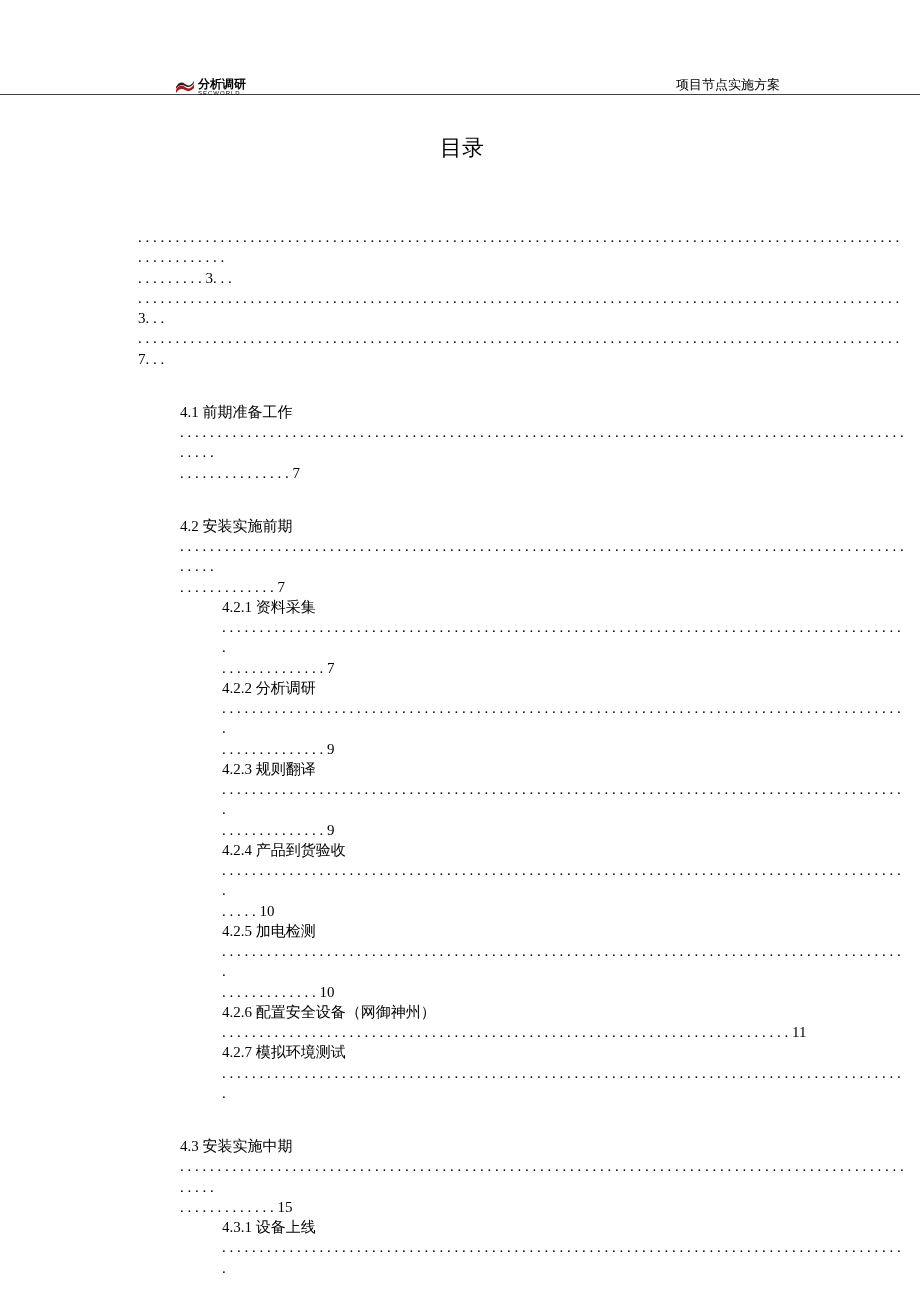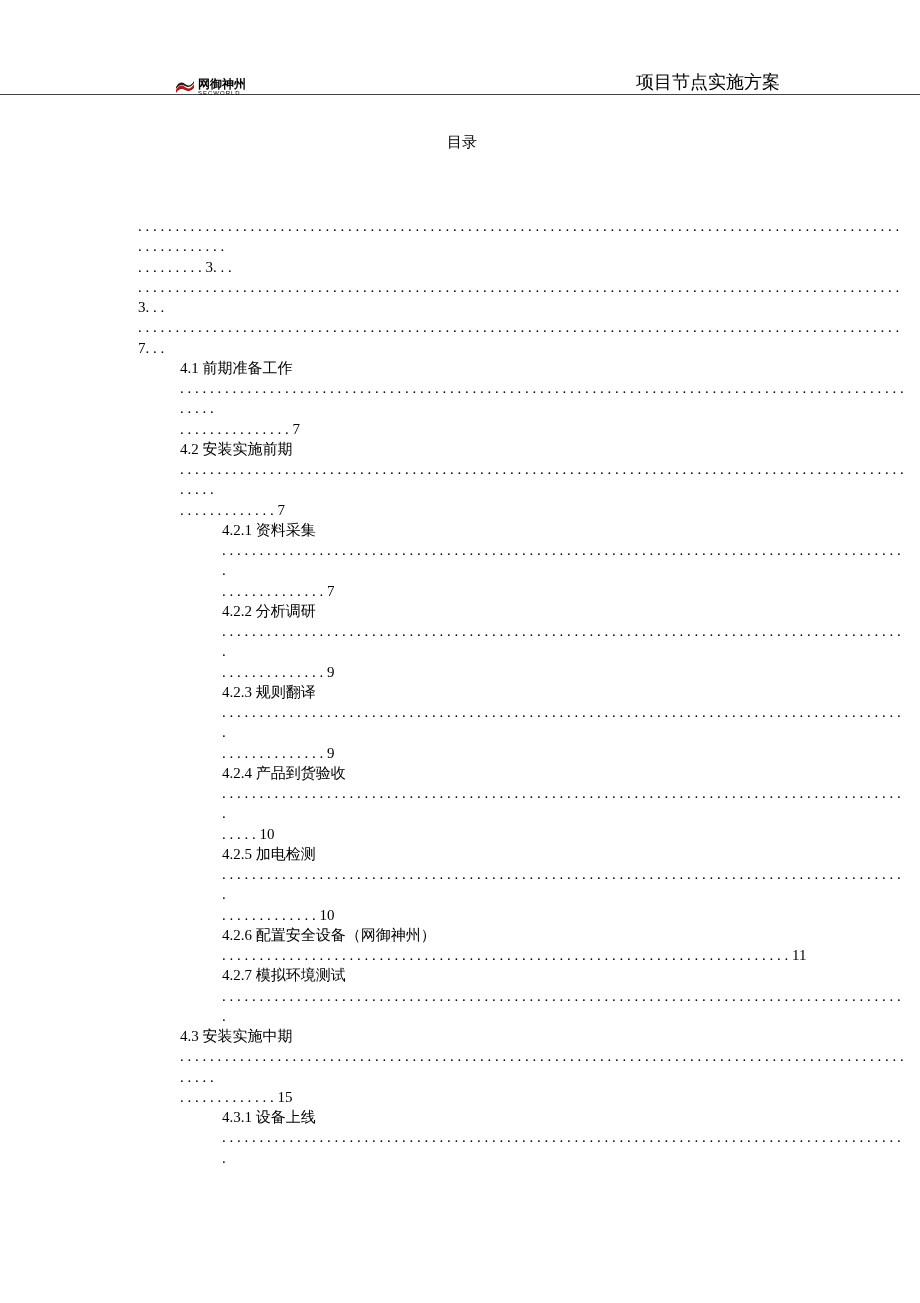--- a/index.html
+++ b/index.html
@@ -39,56 +39,56 @@
   }
   .logo-mark svg { display:block; }
   .logo-text {
     display: flex;
     flex-direction: column;
     line-height: 1;
   }
   .logo-cn { font-size: 12px; font-weight: bold; font-family: "SimHei","黑体",sans-serif;}
   .logo-en { font-size: 6px; letter-spacing: 1px; font-family: Arial, sans-serif;}
   .doc-title-hdr {
-    font-size: 18px;
+    font-size: 13px;
     font-family: Liberation Sans, sans-serif;
   }
   .toc-title {
     text-align: center;
-    font-size: 15px;
+    font-size: 22px;
     margin: 38px 0 64px 4px;
     font-family: "SimSun","宋体",serif;
   }
   .toc {
     padding: 0 16px 0 138px;
     font-size: 15px;
     line-height: 1.35;
   }
   .e { white-space: pre-wrap; word-break: break-all; }
-  .ind1 { padding-left: 42px; }
+  .ind1 { padding-left: 42px; margin-top: 33px; }
   .ind2 { padding-left: 84px; }
   .dots {
     letter-spacing: 0;
   }
 </style>
 </head>
 <body>
 
 <div class="page">
 
   <div class="header">
     <div class="logo">
       <span class="logo-mark">
         <svg width="18" height="12" viewBox="0 0 18 12">
           <path d="M0 9 Q4 2 9 6 Q14 10 18 3 L18 7 Q14 12 9 9 Q4 6 0 12 Z" fill="#b01818"></path>
           <path d="M0 6 Q4 -1 9 3 Q14 7 18 0 L18 2 Q14 8 9 5 Q4 2 0 8 Z" fill="#222"></path>
         </svg>
       </span>
       <span class="logo-text">
-        <span class="logo-cn">网御神州</span>
+        <span class="logo-cn">分析调研</span>
         <span class="logo-en">SECWORLD</span>
       </span>
     </div>
     <div class="doc-title-hdr">项目节点实施方案</div>
   </div>
 
   <div class="toc-title">目录</div>
 
   <div class="toc" id="toc">
       <div class="e "><div class="dots">. . . . . . . . . . . . . . . . . . . . . . . . . . . . . . . . . . . . . . . . . . . . . . . . . . . . . . . . . . . . . . . . . . . . . . . . . . . . . . . . . . . . . . . . . . . . . . . . . . . . . . . . . . . . . . . . . .</div><div class="dots">. . . . . . . . . 3. . .</div></div>

